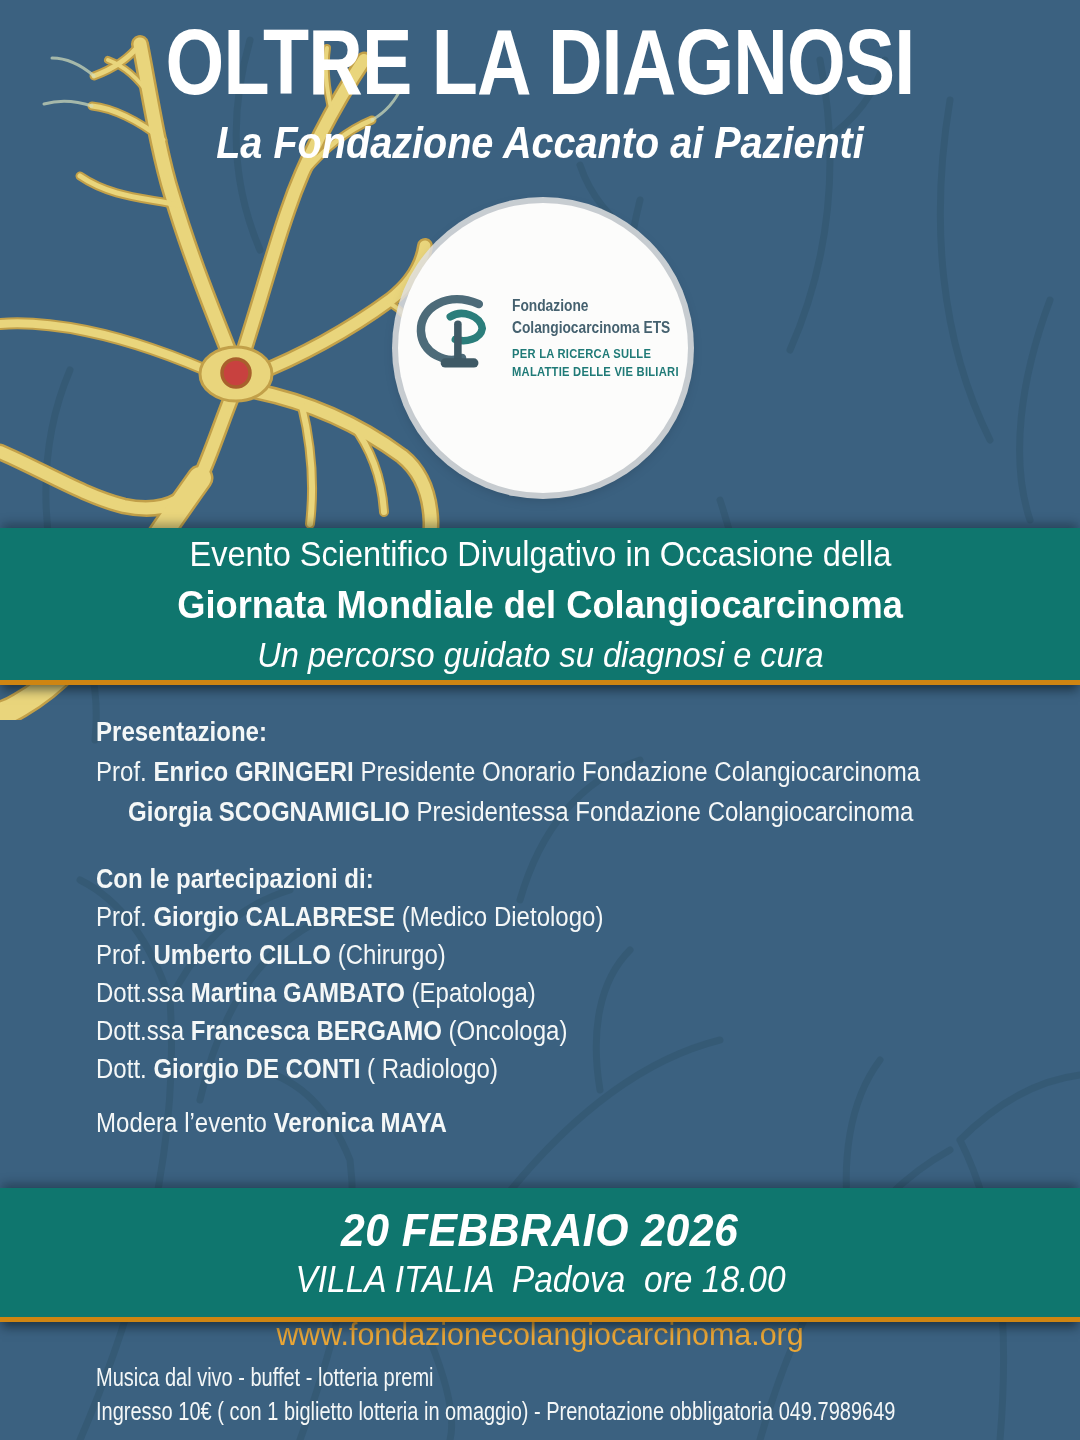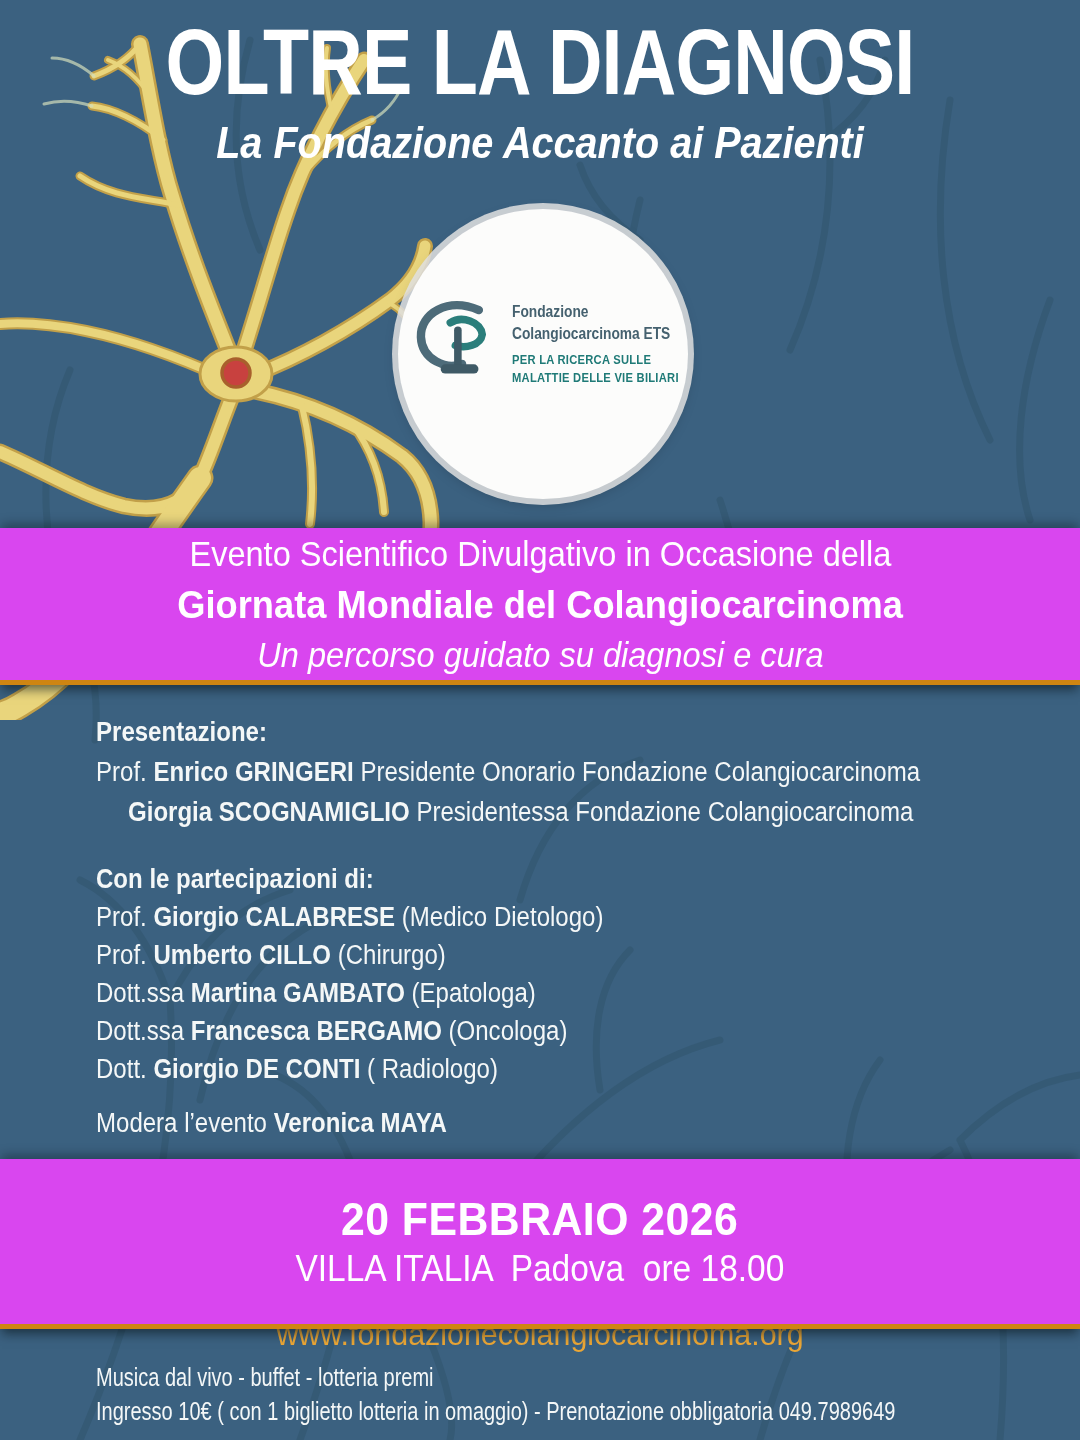--- a/index.html
+++ b/index.html
@@ -19,44 +19,44 @@
     white-space:nowrap;z-index:4;
   }
   .subtitle{
     position:absolute;left:0;top:117px;width:1080px;
     text-align:center;font-style:italic;font-weight:bold;font-size:45px;
     color:#ffffff;transform:scaleX(0.88);transform-origin:50% 50%;
     white-space:nowrap;z-index:4;
   }
   
   .logo-circle{
-    position:absolute;left:398px;top:209px;width:290px;height:290px;
+    position:absolute;left:398px;top:203px;width:290px;height:290px;
     background:#fcfcfb;border-radius:50%;z-index:5;
     box-shadow:0 0 0 6px rgba(225,225,225,0.85), 0 4px 14px rgba(0,0,0,0.25);
   }
   .logo-mark{position:absolute;left:12px;top:86px;width:84px;height:84px;}
   .logo-text{position:absolute;left:114px;top:92px;width:165px;}
   .logo-name{font-weight:bold;font-size:16px;line-height:22px;color:#45616f;
     transform:scaleX(0.86);transform-origin:0 0;white-space:nowrap;}
   .logo-tagline{margin-top:6px;font-weight:bold;font-size:13px;line-height:18px;
     color:#1f7a77;letter-spacing:.3px;transform:scaleX(0.86);transform-origin:0 0;white-space:nowrap;}
   .logo-for{position:absolute;left:0;top:182px;width:290px;text-align:center;
     color:#9aa0a0;font-size:14px;line-height:19px;}
   .logo-for .partners{font-weight:bold;font-style:italic;font-size:15px;}
   .logo-for .protocols{font-size:15px;}
   
   .band{
-    position:absolute;left:0;width:1080px;background:#d946ef;z-index:3;
+    position:absolute;left:0;width:1080px;background:#0f766e;z-index:3;
     box-shadow:0 7px 10px -2px rgba(8,18,24,0.55), 0 -6px 10px -2px rgba(8,18,24,0.35);
     border-bottom:5px solid #cf8512;box-sizing:border-box;
     display:flex;flex-direction:column;justify-content:center;align-items:center;
     color:#ffffff;
   }
   .band1{top:528px;height:157px;}
-  .band2{top:1159px;height:170px;}
+  .band2{top:1188px;height:134px;font-style:italic;}
   .band div{white-space:nowrap;transform:scaleX(0.93);transform-origin:50% 50%;}
   .b1l1{font-size:35px;font-weight:normal;line-height:50px;}
   .b1l2{font-size:39px;font-weight:bold;line-height:52px;}
   .b1l3{font-size:35px;font-style:italic;line-height:48px;}
   .b2date{font-size:46px;font-weight:bold;line-height:54px;letter-spacing:.5px;}
   .b2venue{font-size:36px;line-height:46px;white-space:pre !important;}
   
   .sect{position:absolute;left:96px;z-index:2;}
   .line{font-size:27px;line-height:38px;white-space:nowrap;
     transform:scaleX(0.89);transform-origin:0 50%;}

